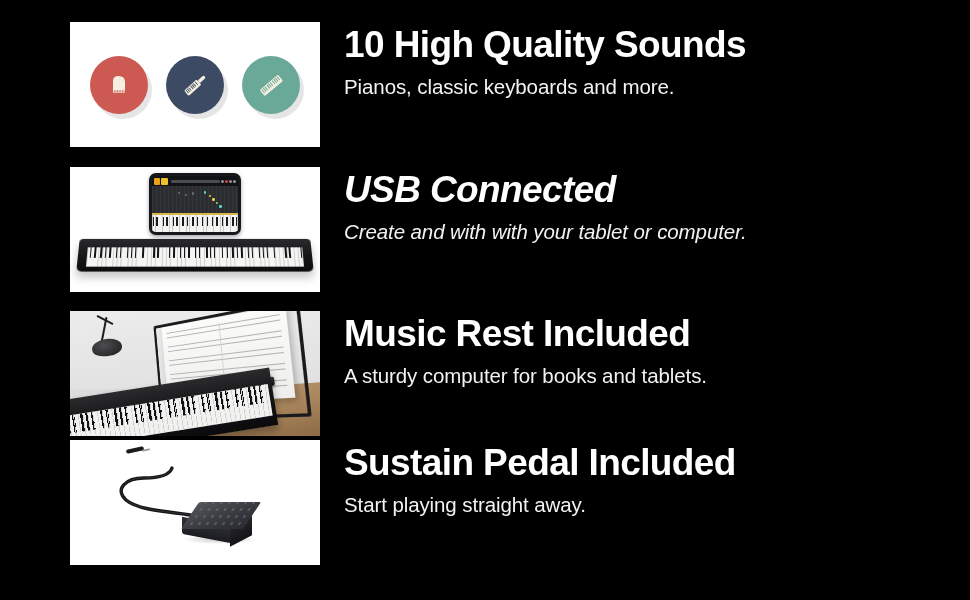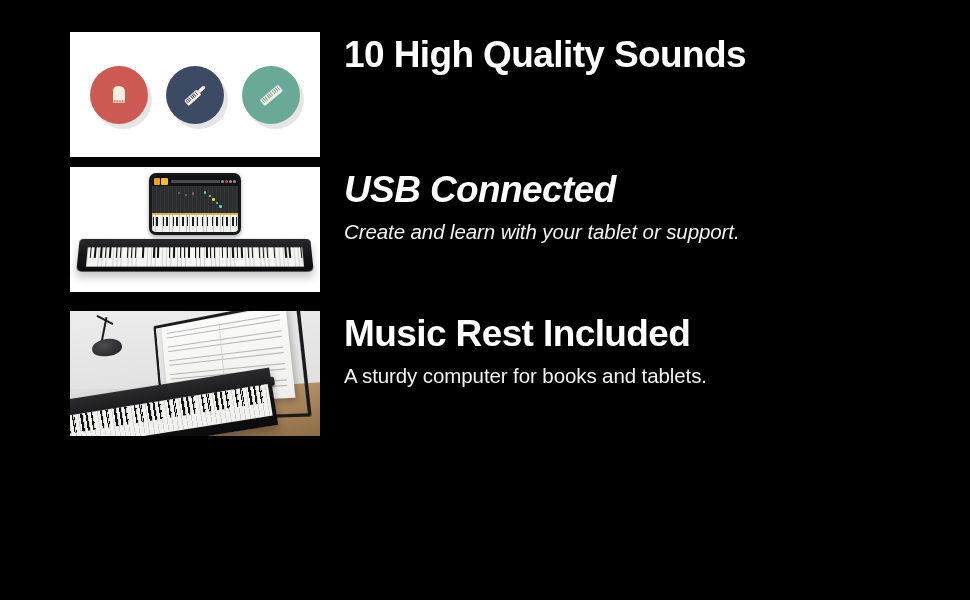--- a/index.html
+++ b/index.html
@@ -9,21 +9,21 @@
     font-family:"Liberation Sans", sans-serif;
     overflow:hidden;
   }
   .board{position:relative;width:970px;height:600px;background:#000;}
 
   .row{
     position:absolute;
     left:0;width:970px;height:136px;
     display:flex;align-items:flex-start;
   }
-  .row-0{top:32px;}
+  .row-0{top:22px;}
   .row-1{top:167px;font-style:italic;}
   .row-2{top:311px;}
   .row-3{top:440px;}
 
   .thumb{
     position:relative;
     margin-left:70px;
     width:250px;height:125px;
     background:#ffffff;
     overflow:hidden;
@@ -314,20 +314,21 @@
                 <rect x="23.2" y="13.2" width="1" height="4.6"></rect>
                 <rect x="25.4" y="13.2" width="1" height="4.6"></rect>
               </g>
             </g>
           </svg>
         </div>
       </div>
     </div>
     <div class="copy">
       <div class="headline">10 High Quality Sounds</div>
+      <div class="subline">Pianos, classic keyboards and more.</div>
     </div>
   </div>
 
   <div class="row row-1">
     <div class="thumb">
       <div class="scene-usb">
         <div class="tablet">
           <div class="tablet-screen">
             <div class="t-bar">
               <div class="t-btn"></div>
@@ -351,21 +352,21 @@
             <div class="t-keys"></div>
           </div>
         </div>
         <div class="piano-body">
           <div class="piano-keys"></div>
         </div>
       </div>
     </div>
     <div class="copy">
       <div class="headline">USB Connected</div>
-      <div class="subline">Create and learn with your tablet or support.</div>
+      <div class="subline">Create and with with your tablet or computer.</div>
     </div>
   </div>
 
   <div class="row row-2">
     <div class="thumb">
       <div class="scene-rest">
         <div class="wall"></div>
         <div class="desk"></div>
         <div class="lamp-arm"></div>
         <div class="lamp-arm2"></div>
@@ -377,14 +378,36 @@
           <div class="kb-photo-keys"></div>
         </div>
       </div>
     </div>
     <div class="copy">
       <div class="headline">Music Rest Included</div>
       <div class="subline">A sturdy computer for books and tablets.</div>
     </div>
   </div>
 
+  <div class="row row-3">
+    <div class="thumb">
+      <div class="scene-pedal">
+        <svg class="cable" viewBox="0 0 104 66">
+          <path d="M86 60 C70 56, 30 56, 16 44 C4 33, 16 22, 34 22 C52 22, 60 18, 62 12" stroke="#151517" stroke-width="3.4" fill="none" stroke-linecap="round"></path>
+          <path d="M86 60 C70 56, 30 56, 16 44 C4 33, 16 22, 34 22 C52 22, 60 18, 62 12" stroke="#3d3d40" stroke-width="1" fill="none" stroke-linecap="round" opacity=".7"></path>
+        </svg>
+        <div class="jack"></div>
+        <div class="jack-tip"></div>
+        <div class="pedal-shadow"></div>
+        <div class="pedal-front"></div>
+        <div class="pedal-side"></div>
+        <div class="pedal-top">
+          <div class="pedal-grip"></div>
+        </div>
+      </div>
+    </div>
+    <div class="copy">
+      <div class="headline">Sustain Pedal Included</div>
+      <div class="subline">Start playing straight away.</div>
+    </div>
+  </div>
 
 </div>
 
 </body></html>

